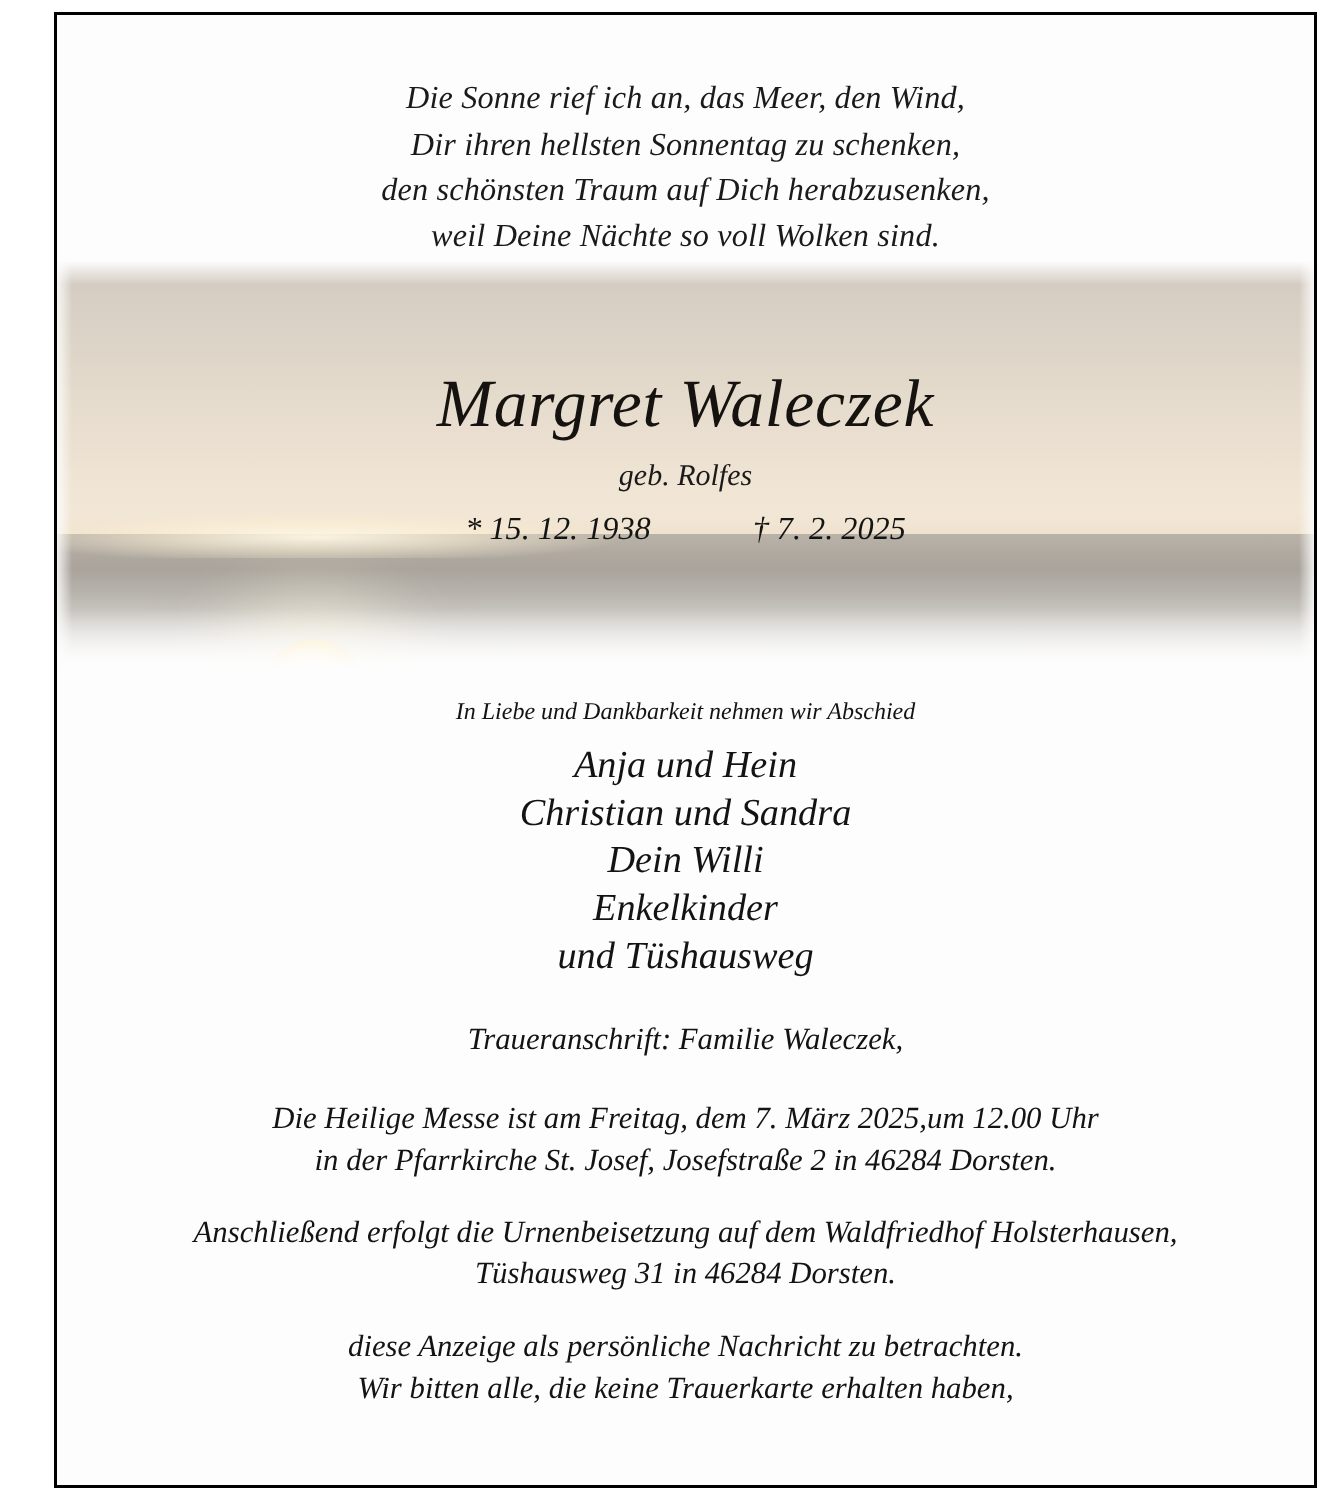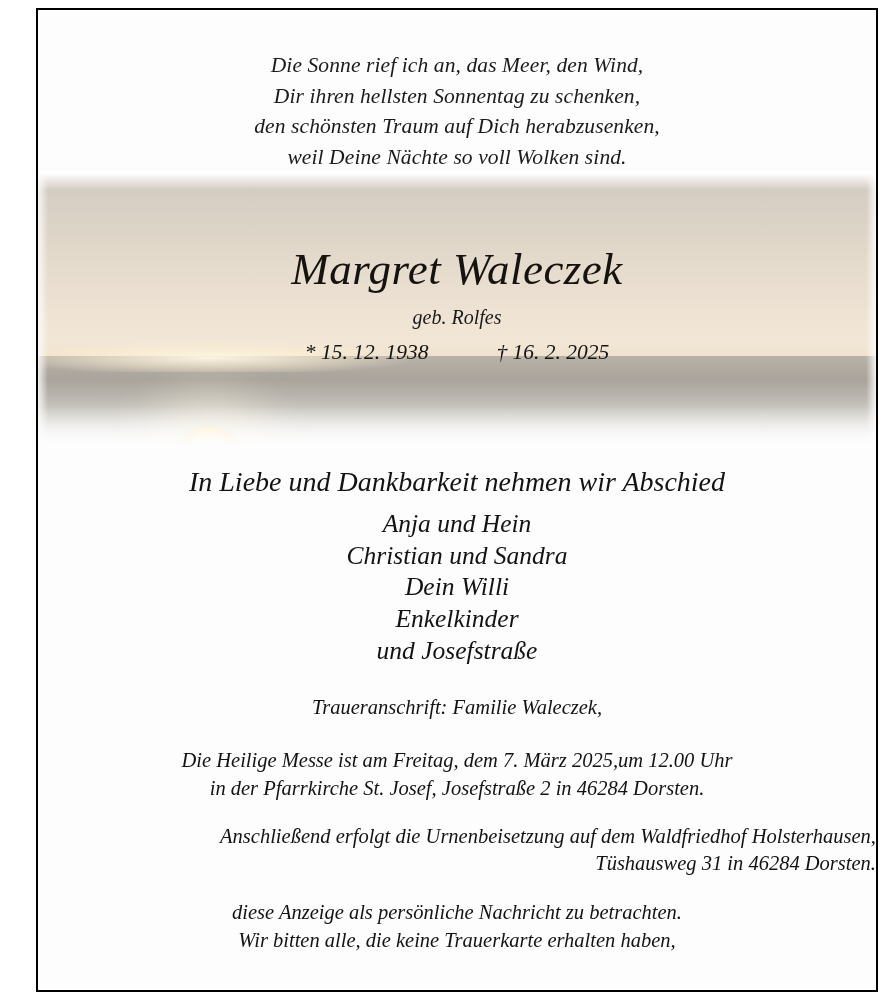--- a/index.html
+++ b/index.html
@@ -159,21 +159,21 @@
   .body-text {
     margin-top: 294px;
     text-align: center;
     color: #131313;
     z-index: 3;
     position: relative;
     width: 100%;
   }
   .intro {
     font-style: italic;
-    font-size: 28px;
+    font-size: 16px;
     margin-bottom: 10px;
   }
   .mourners {
     font-style: italic;
     font-size: 25.5px;
     line-height: 1.24;
     text-align: center;
   }
   .address {
     margin-top: 28px;
@@ -185,21 +185,20 @@
     margin-top: 26px;
     font-style: italic;
     font-size: 20.5px;
     line-height: 1.33;
   }
   .burial {
     margin-top: 21px;
     font-style: italic;
     font-size: 20.5px;
     line-height: 1.33;
-    text-align: right;
   }
   .closing {
     margin-top: 22px;
     font-style: italic;
     font-size: 20.5px;
     line-height: 1.33;
   }
   .body-text div { white-space: nowrap; }
 </style>
 </head>
@@ -226,34 +225,34 @@
         <div class="band-fade-bottom"></div>
         <div class="band-fade-left"></div>
         <div class="band-fade-right"></div>
       </div>
 
       <div class="name-block">
         <div class="deceased-name">Margret Waleczek</div>
         <div class="maiden-name">geb. Rolfes</div>
         <div class="dates">
           <span>* 15. 12. 1938</span>
-          <span>† 16. 2. 2025</span>
+          <span>† 7. 2. 2025</span>
         </div>
       </div>
 
       <div class="body-text">
 
         <div class="intro">In Liebe und Dankbarkeit nehmen wir Abschied</div>
 
         <div class="mourners">
           <div>Anja und Hein</div>
           <div>Christian und Sandra</div>
           <div>Dein Willi</div>
           <div>Enkelkinder</div>
-          <div>und Josefstraße</div>
+          <div>und Tüshausweg</div>
         </div>
 
         <div class="address">
           <div>Traueranschrift: Familie Waleczek,</div>
         </div>
 
         <div class="service">
           <div>Die Heilige Messe ist am Freitag, dem 7. März 2025,um 12.00 Uhr</div>
           <div>in der Pfarrkirche St. Josef, Josefstraße 2 in 46284 Dorsten.</div>
         </div>

